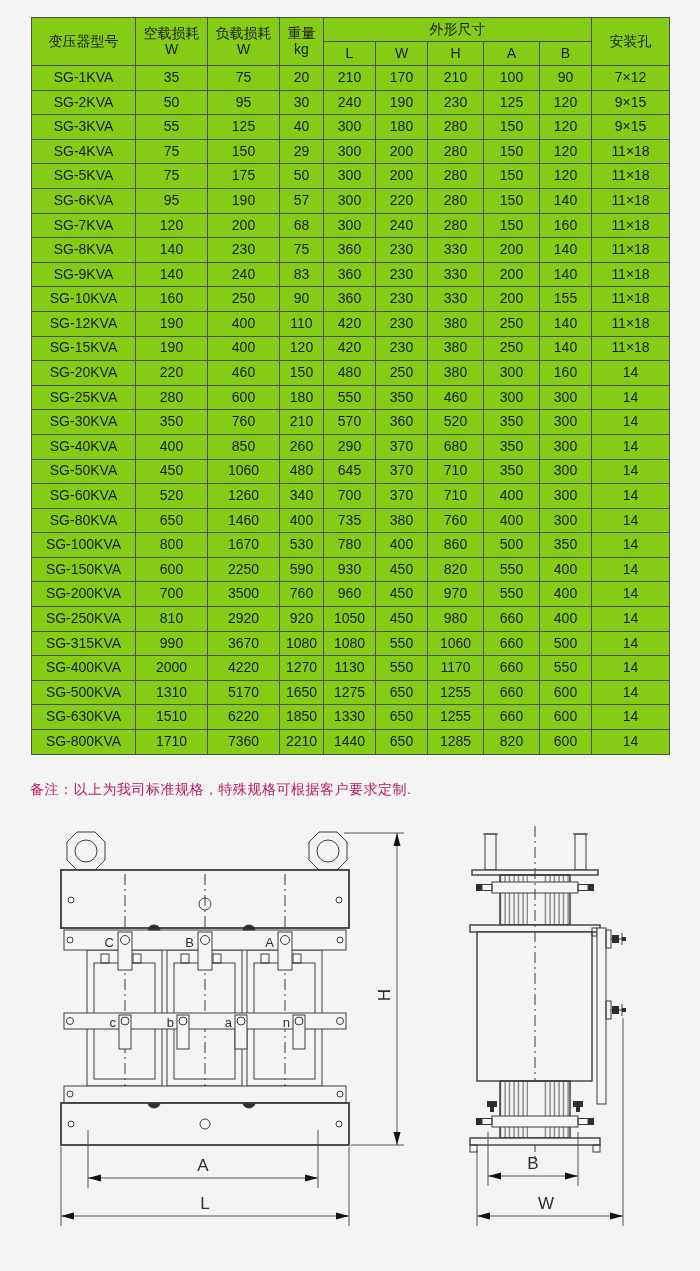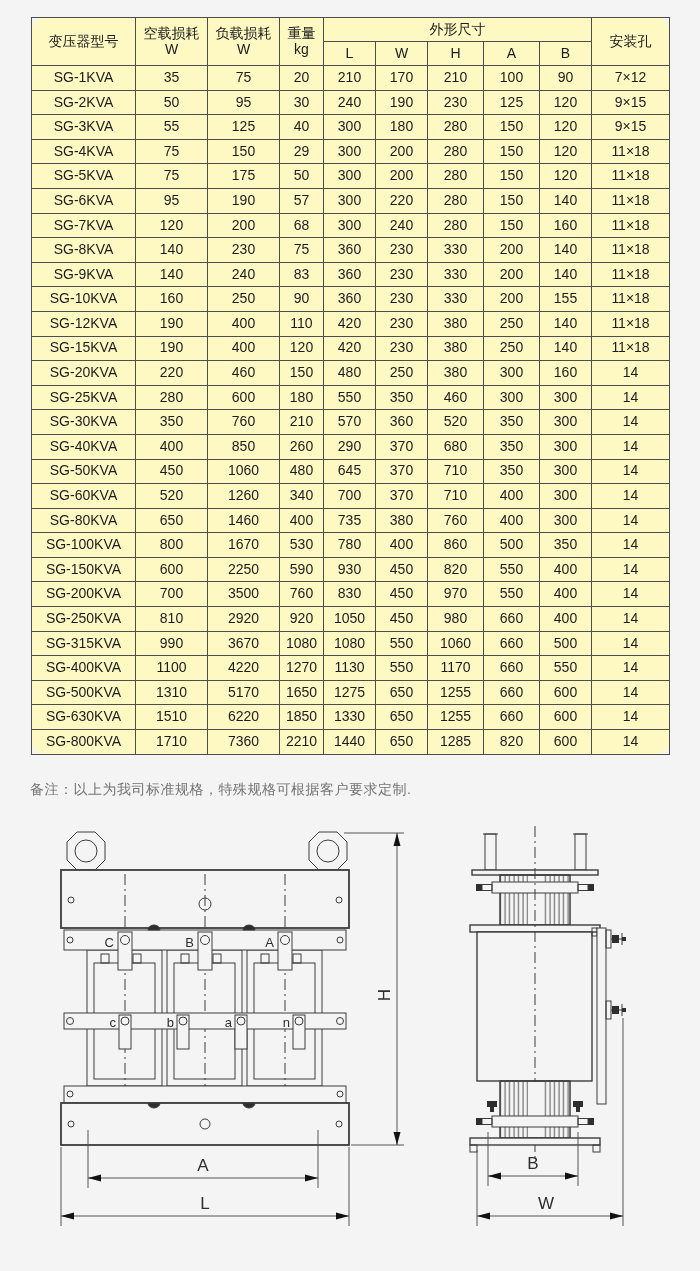--- a/index.html
+++ b/index.html
@@ -10,36 +10,35 @@
     background:#f4f4f4;
     font-family:"Liberation Sans", sans-serif;
     color:#1c1c1c;
     overflow:hidden;
   }
   .spec-table {
     position:absolute; left:31px; top:17px;
     width:638px;
     border-collapse:collapse;
     table-layout:fixed;
-    background:#fef9c3;
-    border-radius:15px;
+    background:#84cc16;
   }
   .spec-table th, .spec-table td {
     border:1px solid #4d4d4d;
     text-align:center; vertical-align:middle;
     font-size:14px; font-weight:normal;
     height:24.6px; line-height:1.12;
     padding:0 1px;
     white-space:nowrap;
     overflow:hidden;
   }
   .spec-table thead th { height:24px; }
   .note {
     position:absolute; left:30px; top:781px;
-    font-size:14px; color:#737373;
+    font-size:14px; color:#be185d;
     letter-spacing:0.5px;
   }
   .drawing { position:absolute; }
   .front-view { left:46px; top:820px; }
   .side-view { left:440px; top:820px; }
   svg text {
     font-family:"Liberation Sans", sans-serif;
     fill:#2e2e2e;
   }
   .dim-label { font-size:17px; }
@@ -338,21 +337,21 @@
     <td>820</td>
     <td>550</td>
     <td>400</td>
     <td>14</td>
   </tr>
       <tr>
     <td>SG-200KVA</td>
     <td>700</td>
     <td>3500</td>
     <td>760</td>
-    <td>830</td>
+    <td>960</td>
     <td>450</td>
     <td>970</td>
     <td>550</td>
     <td>400</td>
     <td>14</td>
   </tr>
       <tr>
     <td>SG-250KVA</td>
     <td>810</td>
     <td>2920</td>
@@ -371,21 +370,21 @@
     <td>1080</td>
     <td>1080</td>
     <td>550</td>
     <td>1060</td>
     <td>660</td>
     <td>500</td>
     <td>14</td>
   </tr>
       <tr>
     <td>SG-400KVA</td>
-    <td>1100</td>
+    <td>2000</td>
     <td>4220</td>
     <td>1270</td>
     <td>1130</td>
     <td>550</td>
     <td>1170</td>
     <td>660</td>
     <td>550</td>
     <td>14</td>
   </tr>
       <tr>

